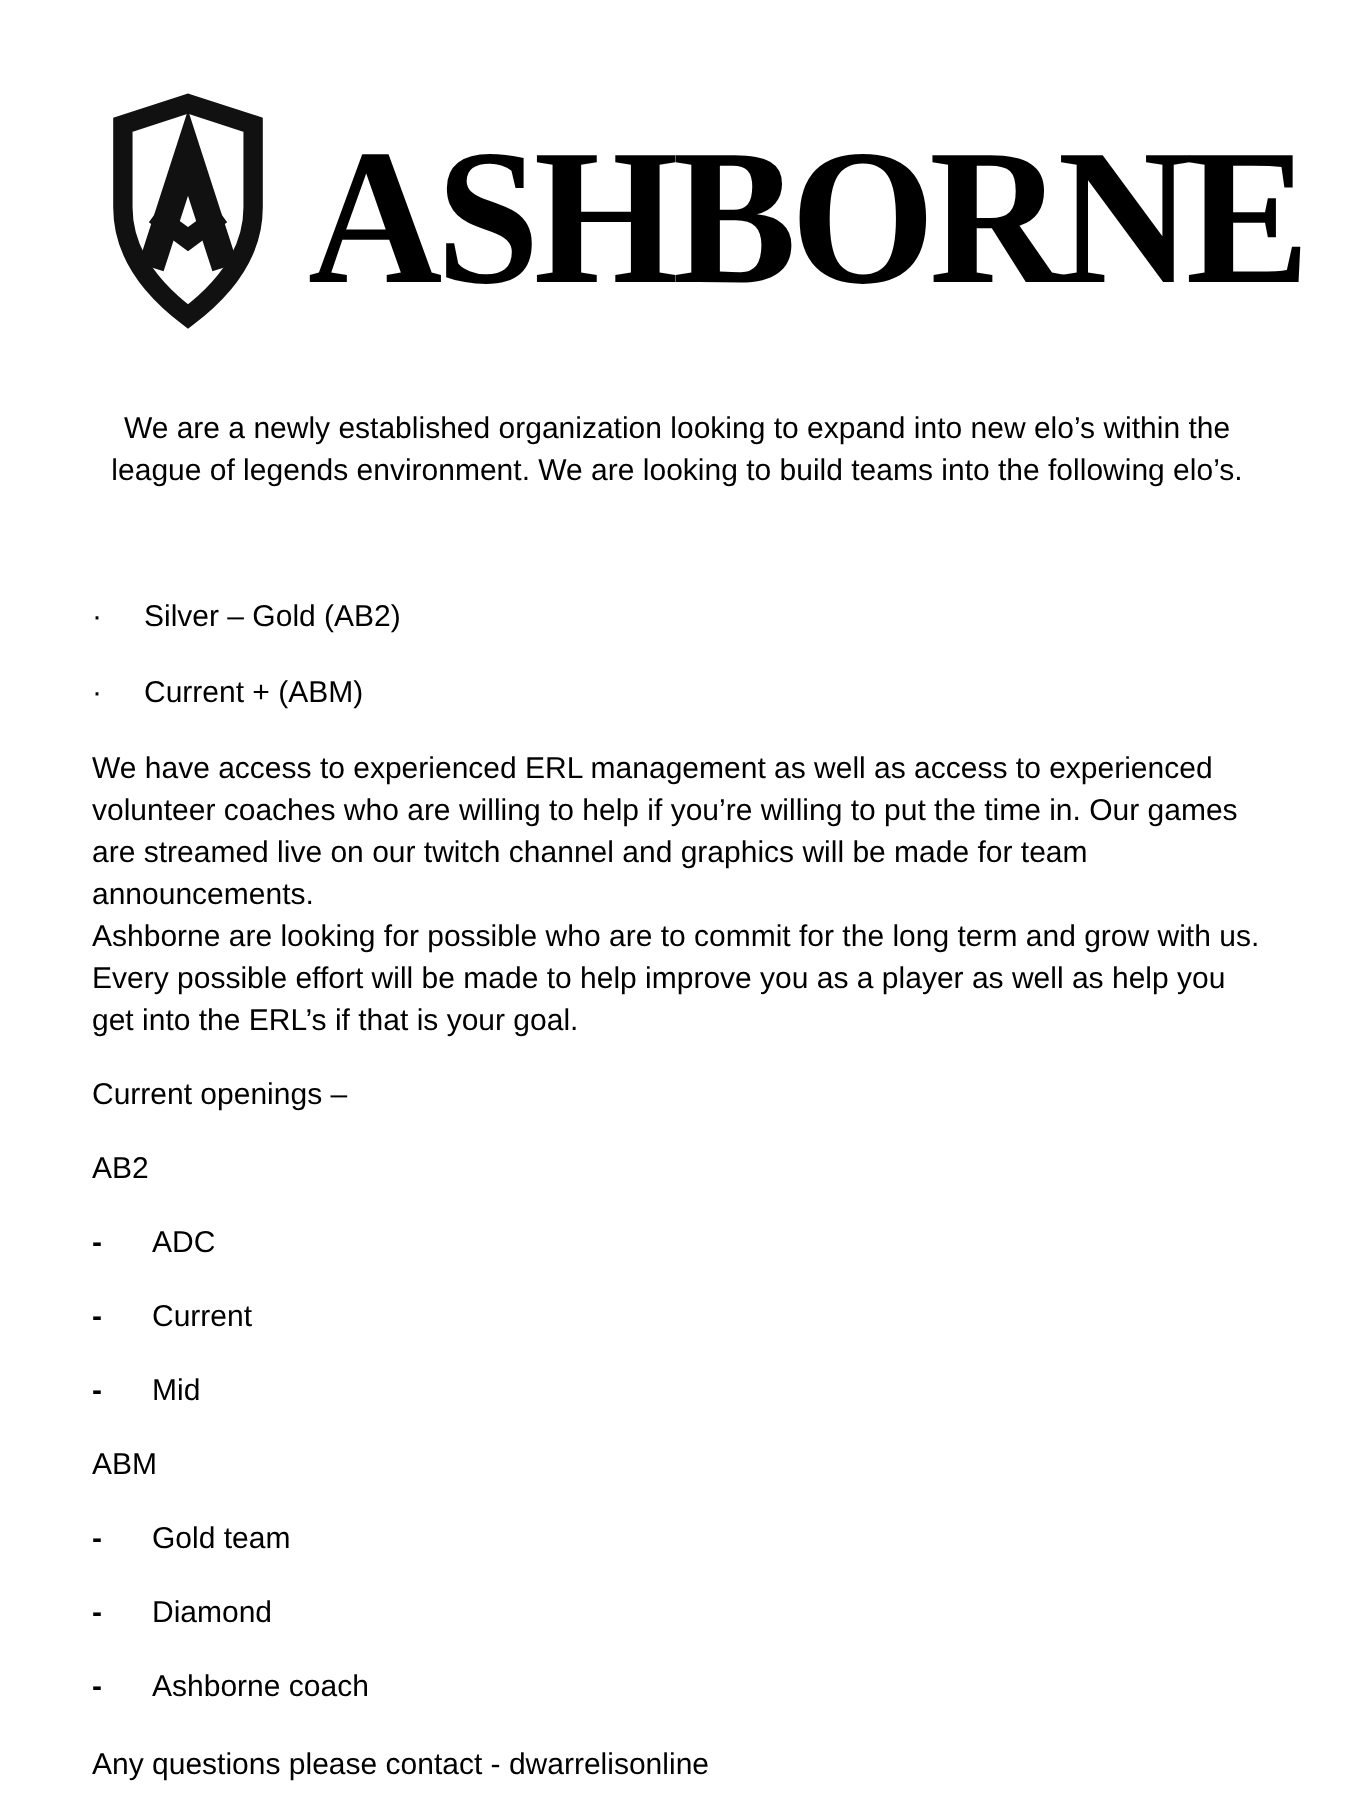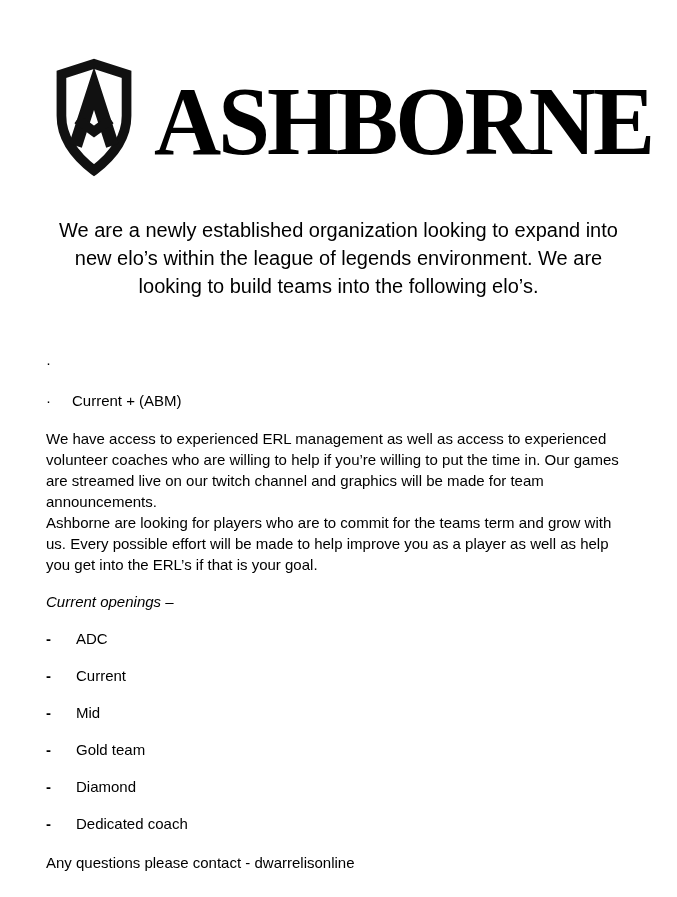--- a/index.html
+++ b/index.html
@@ -13,21 +13,21 @@
     height: 897px;
     overflow: hidden;
     font-family: "Liberation Sans", sans-serif;
     color: #000000;
     -webkit-font-smoothing: antialiased;
   }
   .page {
     box-sizing: border-box;
     width: 677px;
     height: 897px;
-    padding: 12px 46px;
+    padding: 0 46px;
     position: relative;
   }
 
   
   .logo-row {
     display: flex;
     align-items: center;
     padding-top: 42px;
     margin-left: 4px;
   }
@@ -48,21 +48,21 @@
     letter-spacing: -3px;
     white-space: nowrap;
     transform: scaleY(1.04);
   }
 
   
   .intro {
     margin: 28px auto 12px;
     max-width: 596px;
     text-align: center;
-    font-size: 20px;
+    font-size: 15px;
     line-height: 1.4;
   }
   .elo-list {
     list-style: none;
     margin: 52px 0 0;
     padding: 0;
   }
   .elo-item {
     display: flex;
     align-items: baseline;
@@ -77,21 +77,20 @@
   .para {
     margin: 0 0 0;
     font-size: 15px;
     line-height: 1.4;
   }
   .openings-heading,
   .group-name {
     margin: 16px 0 0;
     font-size: 15px;
     line-height: 1.4;
-    font-style: italic;
   }
   .role-item {
     display: flex;
     align-items: baseline;
     font-size: 15px;
     line-height: 1.4;
     margin-top: 16px;
   }
   .role-item .dash {
     flex: 0 0 30px;
@@ -117,53 +116,56 @@
       </svg>
     </span>
     <h1 class="brand">ASHBORNE</h1>
   </header>
 
   <p class="intro">We are a newly established organization looking to expand into new elo’s within the league of legends environment. We are looking to build teams into the following elo’s.</p>
 
   <ul class="elo-list">
     <li class="elo-item">
       <span class="bullet">·</span>
+      <span>Silver – Gold (AB2)</span>
     </li>
     <li class="elo-item">
       <span class="bullet">·</span>
       <span>Current + (ABM)</span>
     </li>
   </ul>
 
   <p class="para">We have access to experienced ERL management as well as access to experienced volunteer coaches who are willing to help if you’re willing to put the time in. Our games are streamed live on our twitch channel and graphics will be made for team announcements.</p>
-  <p class="para">Ashborne are looking for players who are to commit for the teams term and grow with us. Every possible effort will be made to help improve you as a player as well as help you get into the ERL’s if that is your goal.</p>
+  <p class="para">Ashborne are looking for possible who are to commit for the long term and grow with us. Every possible effort will be made to help improve you as a player as well as help you get into the ERL’s if that is your goal.</p>
 
   <p class="openings-heading">Current openings –</p>
 
+  <p class="group-name">AB2</p>
   <div class="role-item">
     <span class="dash">-</span>
     <span>ADC</span>
   </div>
   <div class="role-item">
     <span class="dash">-</span>
     <span>Current</span>
   </div>
   <div class="role-item">
     <span class="dash">-</span>
     <span>Mid</span>
   </div>
 
+  <p class="group-name">ABM</p>
   <div class="role-item">
     <span class="dash">-</span>
     <span>Gold team</span>
   </div>
   <div class="role-item">
     <span class="dash">-</span>
     <span>Diamond</span>
   </div>
   <div class="role-item">
     <span class="dash">-</span>
-    <span>Dedicated coach</span>
+    <span>Ashborne coach</span>
   </div>
 
   <p class="contact">Any questions please contact - dwarrelisonline</p>
 
 </div>
 
 </body></html>

